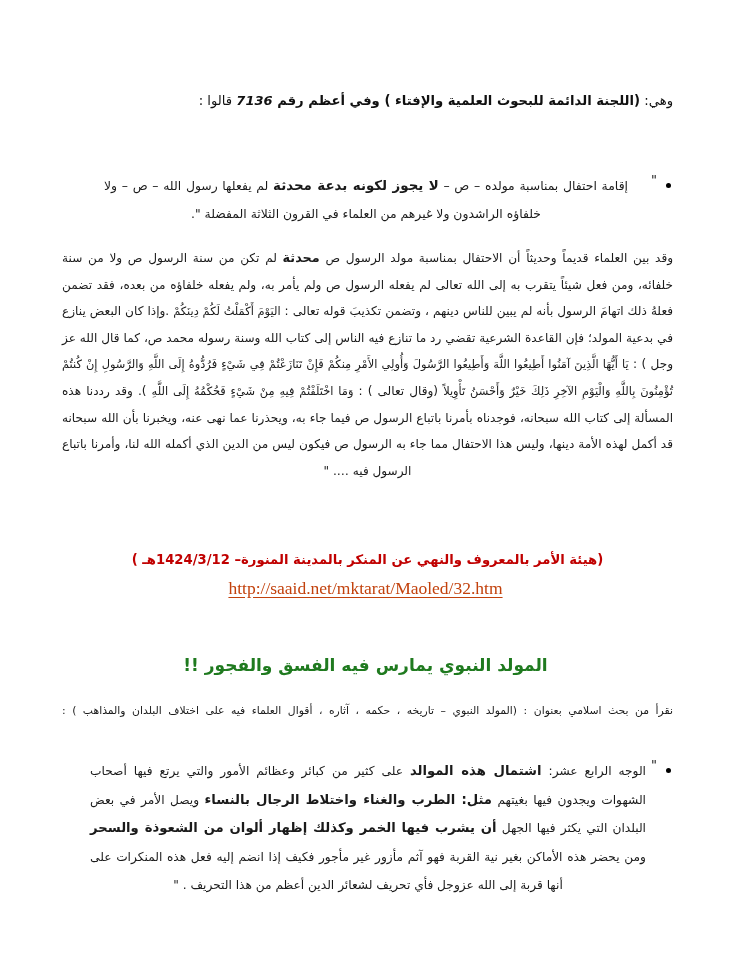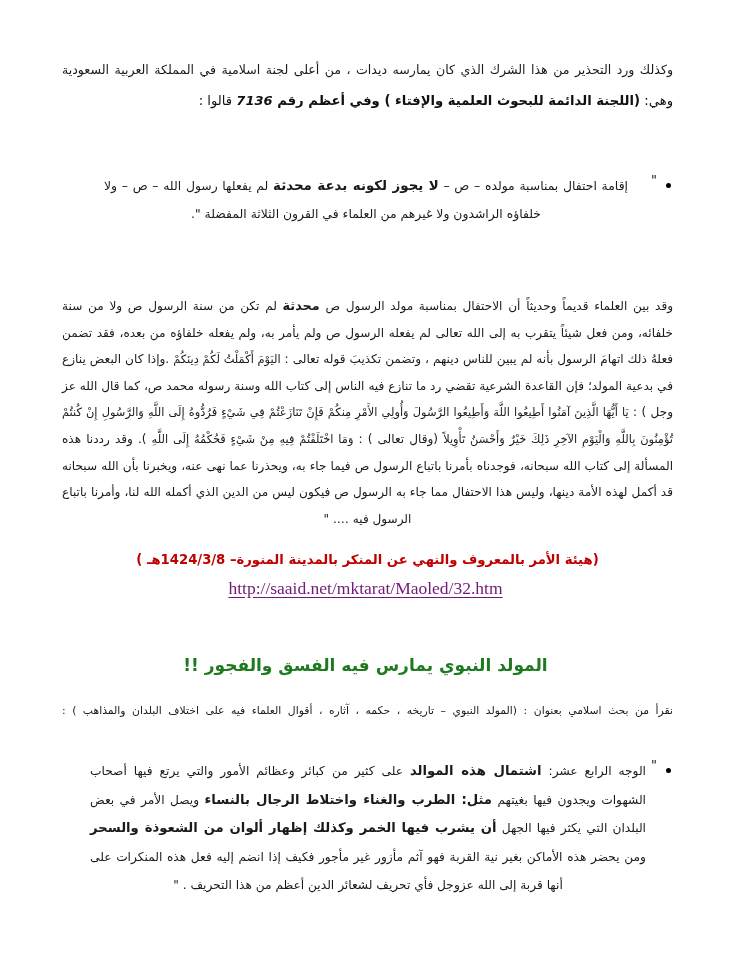--- a/index.html
+++ b/index.html
@@ -104,21 +104,20 @@
 
   
   #body-par {
     left: 62px;
     top: 245px;
     width: 611px;
     font-size: 12.1px;
     line-height: 26.6px;
     text-align: justify;
     text-align-last: center;
-    margin-top: 48px;
   }
   #body-par .strong { font-weight: bold; font-size: 12.8px; }
   .verse {
     font-size: 11.4px;
     letter-spacing: 0px;
   }
 
   
   #source-line {
     left: 62px;
@@ -137,21 +136,21 @@
     position: absolute;
     left: 0;
     top: 578px;
     width: 731px;
     text-align: center;
     direction: ltr;
   }
   #source-url a {
     font-family: "Liberation Serif", "DejaVu Serif", serif;
     font-size: 17.5px;
-    color: #701a75;
+    color: #c2410c;
     text-decoration: underline;
     text-underline-offset: 3px;
   }
 
   
   #green-heading {
     left: 0;
     top: 652px;
     width: 731px;
     text-align: center;
@@ -185,42 +184,41 @@
     text-align: justify;
     text-align-last: center;
   }
   #mawalid-par .strong { font-weight: bold; font-size: 13.2px; }
 </style>
 </head>
 <body>
 
 <div class="page">
 
-  <div class="blk" id="intro-line-1">وكذلك ورد التحذير من هذا الشرك الذي كان يمارسه ديدات ، من أعلى لجنة اسلامية في المملكة العربية السعودية</div>
 
   <div class="blk" id="intro-line-2">
     <span class="ln2-inner">
       <span>وهي: </span><span class="b-blue">(اللجنة الدائمة للبحوث العلمية والإفتاء )</span><span class="b-blue"> وفي أعظم رقم </span><span class="num-big">7136</span><span> قالوا :</span>
     </span>
   </div>
 
   <div class="bullet-row" style="top:181px; right:60px; left:auto;">
     <span class="bullet-dot" style="right:0; top:2px;"></span>
   </div>
   <div class="quote-mark" style="top:172px; right:74px;">"</div>
 
   <div class="blk" id="fatwa-quote">
     <span>إقامة احتفال بمناسبة مولده – ص – </span><span class="strong">لا يجوز لكونه بدعة محدثة</span><span> لم يفعلها رسول الله – ص – ولا خلفاؤه الراشدون ولا غيرهم من العلماء في القرون الثلاثة المفضلة ".</span>
   </div>
 
   <div class="blk" id="body-par">
     <span>وقد بين العلماء قديماً وحديثاً أن الاحتفال بمناسبة مولد الرسول ص </span><span class="strong">محدثة</span><span> لم تكن من سنة الرسول ص ولا من سنة خلفائه، ومن فعل شيئاً يتقرب به إلى الله تعالى لم يفعله الرسول ص ولم يأمر به، ولم يفعله خلفاؤه من بعده، فقد تضمن فعلهُ ذلك اتهامَ الرسول بأنه لم يبين للناس دينهم ، وتضمن تكذيبَ قوله تعالى : </span><span class="verse">اليَوْمَ أَكْمَلْتُ لَكُمْ دِينَكُمْ</span><span> .وإذا كان البعض ينازع في بدعية المولد؛ فإن القاعدة الشرعية تقضي رد ما تنازع فيه الناس إلى كتاب الله وسنة رسوله محمد ص، كما قال الله عز وجل ) : </span><span class="verse">يَا أَيُّهَا الَّذِينَ آمَنُوا أَطِيعُوا اللَّهَ وَأَطِيعُوا الرَّسُولَ وَأُولِي الأَمْرِ مِنكُمْ فَإِنْ تَنَازَعْتُمْ فِي شَيْءٍ فَرُدُّوهُ إِلَى اللَّهِ وَالرَّسُولِ إِنْ كُنتُمْ تُؤْمِنُونَ بِاللَّهِ وَالْيَوْمِ الآخِرِ ذَلِكَ خَيْرٌ وَأَحْسَنُ تَأْوِيلاً</span><span> (وقال تعالى ) : </span><span class="verse">وَمَا اخْتَلَفْتُمْ فِيهِ مِنْ شَيْءٍ فَحُكْمُهُ إِلَى اللَّهِ</span><span> ). وقد رددنا هذه المسألة إلى كتاب الله سبحانه، فوجدناه بأمرنا باتباع الرسول ص فيما جاء به، ويحذرنا عما نهى عنه، ويخبرنا بأن الله سبحانه قد أكمل لهذه الأمة دينها، وليس هذا الاحتفال مما جاء به الرسول ص فيكون ليس من الدين الذي أكمله الله لنا، وأمرنا باتباع الرسول فيه …. "</span>
   </div>
 
-  <div class="blk" id="source-line">(هيئة الأمر بالمعروف والنهي عن المنكر بالمدينة المنورة– 1424/3/8هـ )</div>
+  <div class="blk" id="source-line">(هيئة الأمر بالمعروف والنهي عن المنكر بالمدينة المنورة– 1424/3/12هـ )</div>
 
   <div id="source-url">
     <a href="#">http://saaid.net/mktarat/Maoled/32.htm</a>
   </div>
 
   <div class="blk" id="research-line">نقرأ من بحث اسلامي بعنوان : (المولد النبوي – تاريخه ، حكمه ، آثاره ، أقوال العلماء فيه على اختلاف البلدان والمذاهب ) :</div>
 
   <div class="blk" id="green-heading">المولد النبوي يمارس فيه الفسق والفجور !!</div>
 
   <div class="bullet-row" style="top:766px; right:60px; left:auto;">

